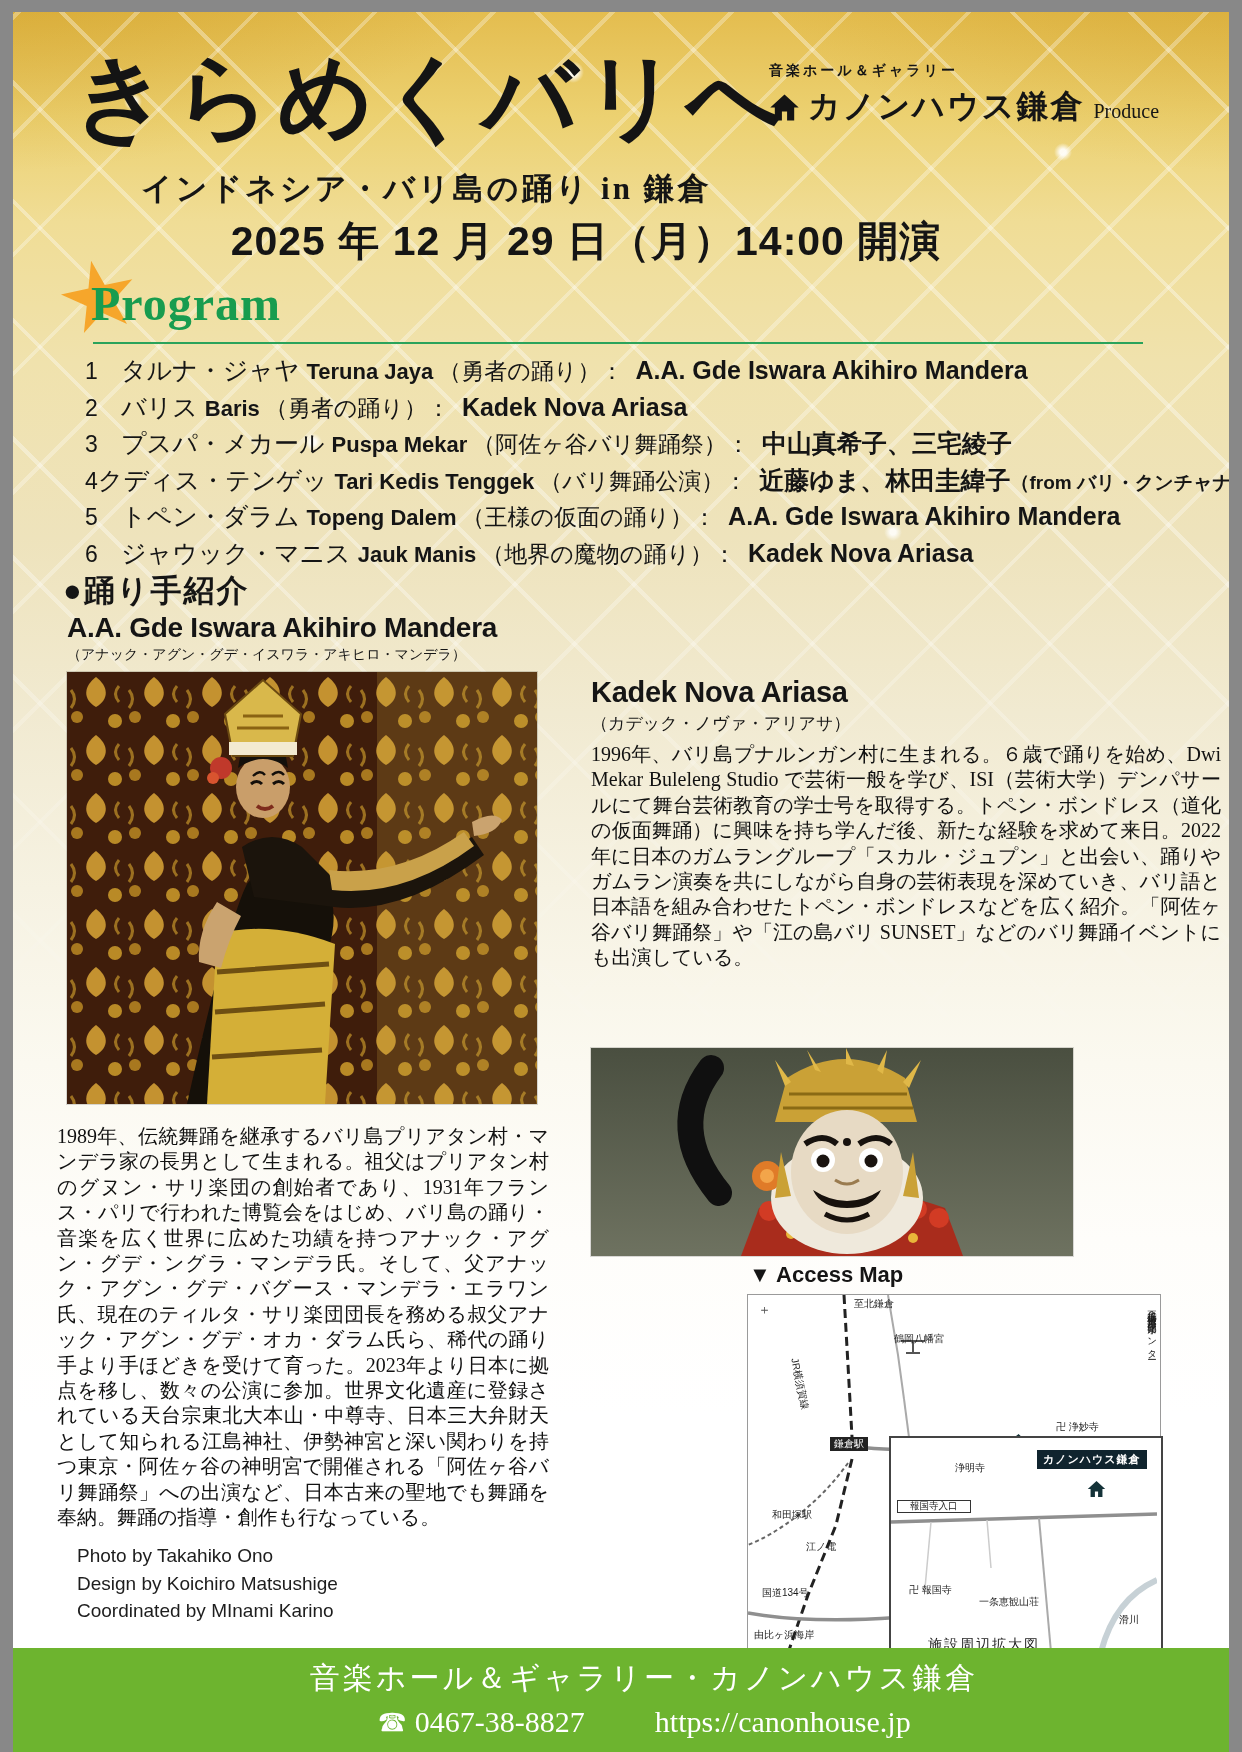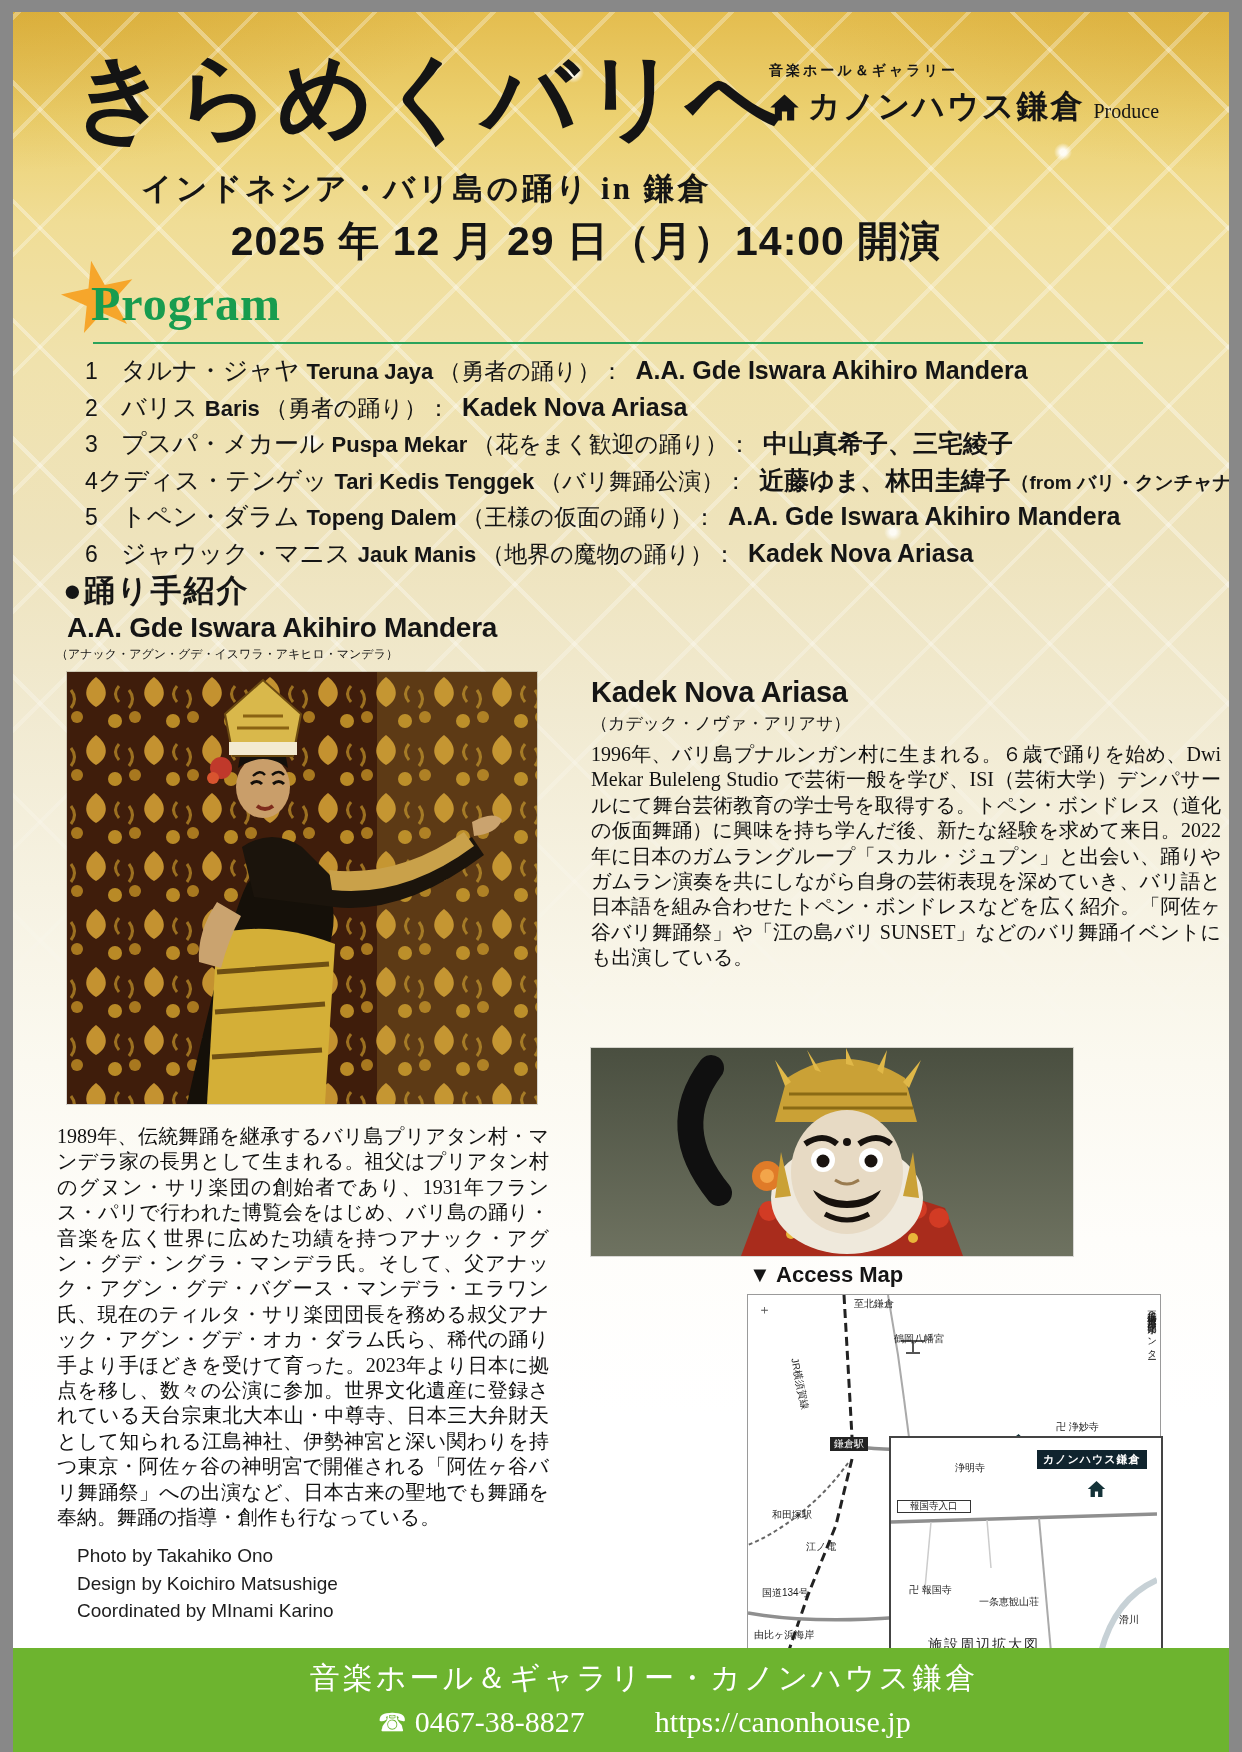--- a/index.html
+++ b/index.html
@@ -42,21 +42,21 @@
   .program-row{display:flex;align-items:baseline;height:36.5px;white-space:nowrap;}
   .p-num{width:36px;font-size:23px;font-weight:500;}
   .p-ja{font-size:25px;font-weight:400;margin-right:7px;}
   .p-en{font-size:22px;font-weight:800;margin-right:5px;}
   .p-desc{font-size:23px;font-weight:500;margin-right:12px;font-family:"Liberation Serif","DejaVu Serif",serif;}
   .p-name{font-size:25px;font-weight:800;}
   .p-note{font-size:19px;font-weight:700;}
   .section-h{left:50px;top:558px;font-size:31px;font-weight:800;letter-spacing:2px;}
   .dname{font-weight:800;letter-spacing:-0.3px;}
   .left-name{left:54px;top:600px;font-size:28px;}
-  .left-kana{left:43px;top:634px;font-size:12px;}
+  .left-kana{left:54px;top:634px;font-size:14px;}
   .right-name{left:578px;top:664px;font-size:29px;}
   .right-kana{left:578px;top:700px;font-size:17px;}
   .bio{font-size:20px;line-height:25.4px;text-align:justify;color:#111;margin:0;}
   .bio-left{left:44px;top:1112px;width:492px;}
   .bio-right{left:578px;top:730px;width:630px;}
   .photo{box-shadow:0 0 0 1px rgba(0,0,0,.15);}
   .photo-left{left:54px;top:660px;width:470px;height:432px;}
   .photo-right{left:578px;top:1036px;width:482px;height:208px;}
   .credits{left:64px;top:1530px;font-size:19px;line-height:27.5px;color:#1d1d1d;}
   .map-h{left:736px;top:1250px;font-size:22px;font-weight:800;}
@@ -114,21 +114,21 @@
         <span class="p-num" data-name="program-item-number">2</span>
         <span class="p-ja" data-name="program-item-title-ja">バリス</span>
         <span class="p-en" data-name="program-item-title-en">Baris</span>
         <span class="p-desc" data-name="program-item-description">（勇者の踊り）：</span>
         <span class="p-name" data-name="program-item-performer">Kadek Nova Ariasa</span>
       </div>
       <div class="program-row" data-name="program-item">
         <span class="p-num" data-name="program-item-number">3</span>
         <span class="p-ja" data-name="program-item-title-ja">プスパ・メカール</span>
         <span class="p-en" data-name="program-item-title-en">Puspa Mekar</span>
-        <span class="p-desc" data-name="program-item-description">（花をまく歓迎の踊り）：</span>
+        <span class="p-desc" data-name="program-item-description">（阿佐ヶ谷バリ舞踊祭）：</span>
         <span class="p-name" data-name="program-item-performer">中山真希子、三宅綾子</span>
       </div>
       <div class="program-row" data-name="program-item">
         <span class="p-num" data-name="program-item-number">4</span>
         <span class="p-ja" data-name="program-item-title-ja">クディス・テンゲッ</span>
         <span class="p-en" data-name="program-item-title-en">Tari Kedis Tenggek</span>
         <span class="p-desc" data-name="program-item-description">（バリ舞踊公演）：</span>
         <span class="p-name" data-name="program-item-performer">近藤ゆま、林田圭緯子</span>
         <span class="p-note" data-name="program-item-note">（from バリ・クンチャナ）</span>
       </div>

